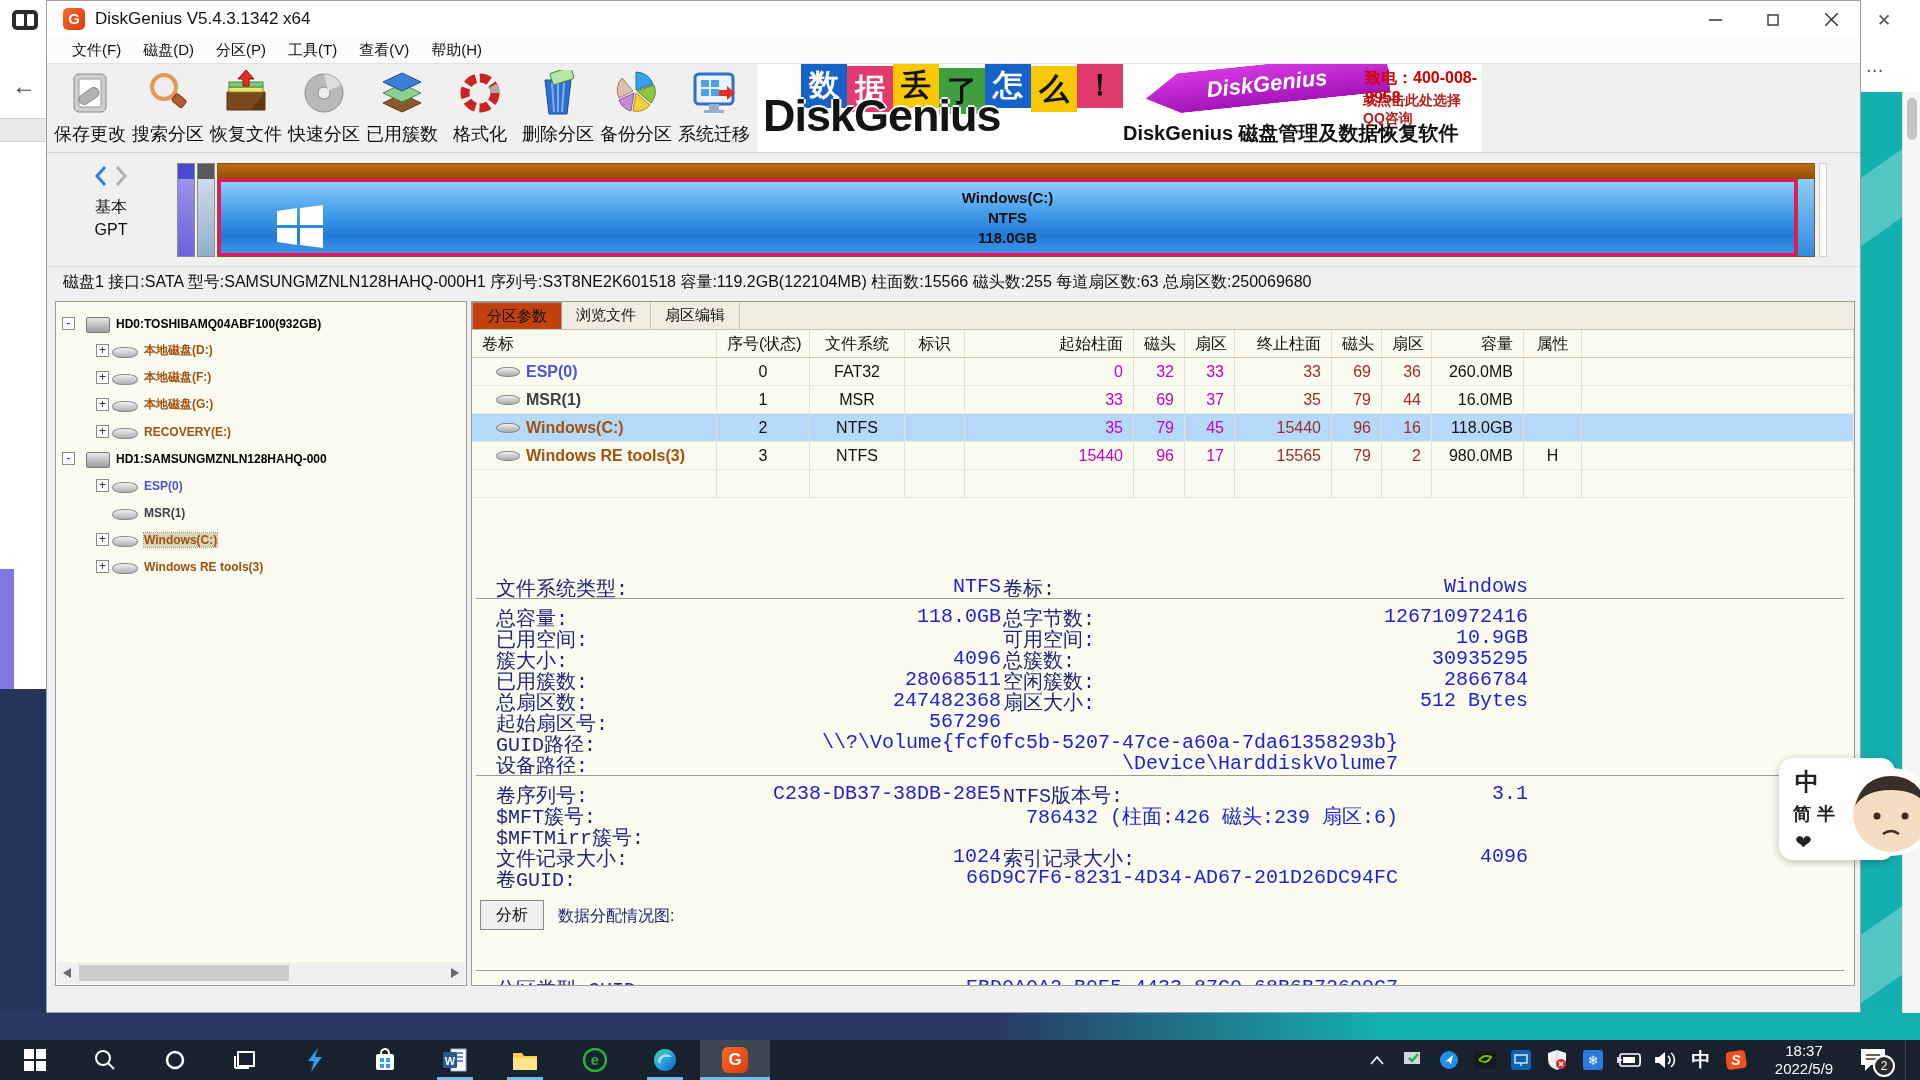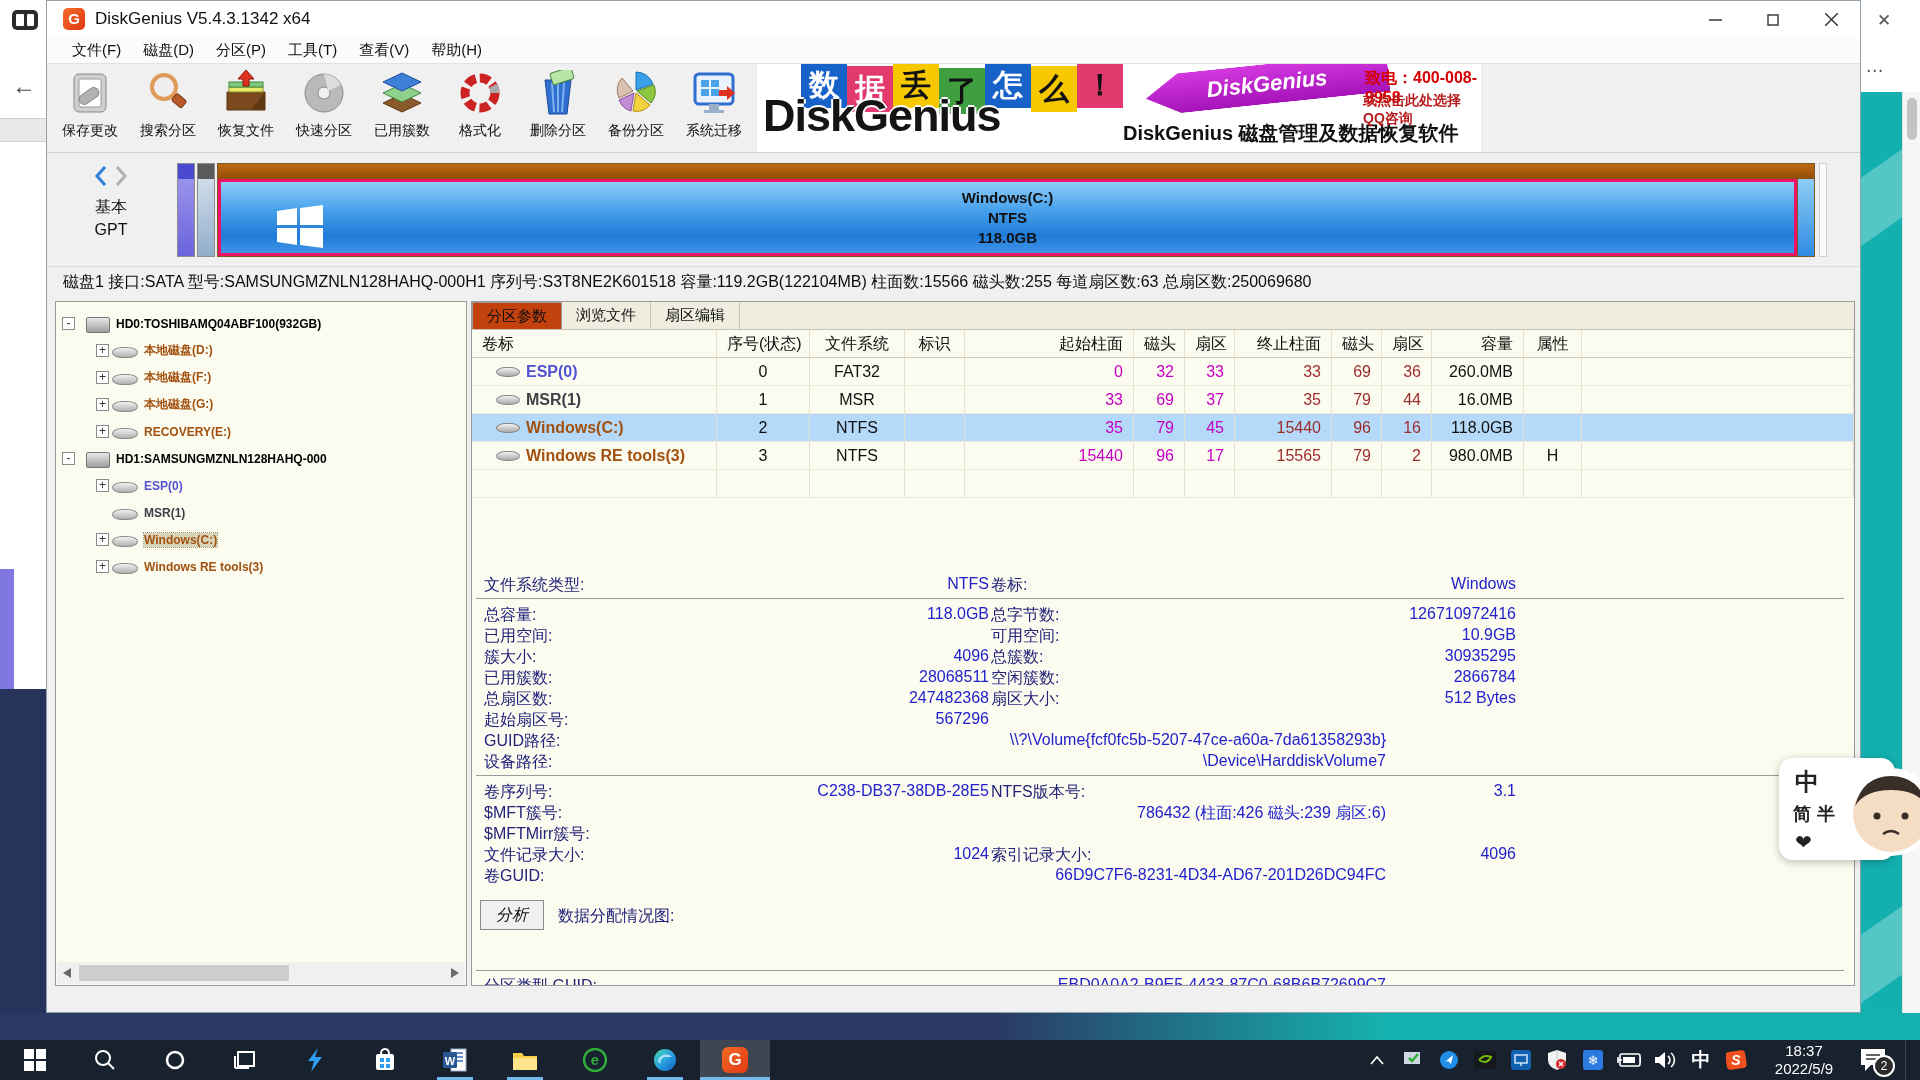--- a/index.html
+++ b/index.html
@@ -31,21 +31,21 @@
   #title-text{left:48px;top:8px;font-size:17px;color:#111;}
   .wbtn{top:0;width:58px;height:37px;display:flex;align-items:center;justify-content:center;}
   
   #menubar{left:0;top:37px;width:100%;height:25px;background:#fbfbfb;display:flex;align-items:center;padding-left:14px;box-sizing:border-box;}
   .menu-item{font-size:15px;color:#111;padding:0 11px;}
   
   #toolbar{left:0;top:62px;width:100%;height:90px;background:#f0f0f0;border-top:1px solid #e2e2e2;border-bottom:1px solid #cfcfcf;box-sizing:border-box;}
   #tbtns{position:absolute;left:4px;top:0;display:flex;}
   .tbtn{width:78px;height:88px;display:flex;flex-direction:column;align-items:center;justify-content:flex-start;padding-top:6px;box-sizing:border-box;}
   .tbtn svg{width:46px;height:46px;}
-  .tlab{font-size:14px;color:#111;margin-top:6px;white-space:nowrap;}
+  .tlab{font-size:18px;color:#111;margin-top:6px;white-space:nowrap;}
   
   #banner{left:710px;top:0;width:724px;height:88px;background:#fff;overflow:hidden;}
   #tiles{position:absolute;left:44px;top:-2px;display:flex;}
   .tile{width:46px;height:46px;font-size:30px;font-weight:bold;display:flex;align-items:center;justify-content:center;}
   #banner-big{position:absolute;left:6px;top:26px;font-size:45px;font-weight:900;color:#141414;letter-spacing:-1px;
     text-shadow:-2px 0 #fff,2px 0 #fff,0 -2px #fff,0 2px #fff;}
   #ribbon{position:absolute;left:388px;top:0px;width:244px;height:40px;background:linear-gradient(180deg,#d438df,#a513b9);
     clip-path:polygon(0 55%,14% 0,100% 0,100% 100%,14% 100%);transform:rotate(-6deg);
     display:flex;align-items:center;justify-content:center;color:#fff;font-style:italic;font-weight:bold;font-size:22px;}
   #tagline{position:absolute;left:366px;top:56px;font-size:20px;font-weight:bold;color:#111;}
@@ -104,29 +104,29 @@
   .hcell,.tcell{height:28px;line-height:28px;font-size:16px;color:#111;border-right:1px solid #e3e1d0;
     white-space:nowrap;overflow:hidden;box-sizing:border-box;padding:0 10px;}
   .hcell{border-bottom:1px solid #cfcdba;}
   .tcell{border-bottom:1px solid #eceadb;}
   .al{text-align:left;} .ac{text-align:center;} .ar{text-align:right;}
   .trow-sel .tcell{background:#b5d9f8;}
   .ncell{font-weight:bold;display:flex;align-items:center;gap:6px;padding-left:24px;}
   .vico2{display:inline-block;width:22px;height:8px;background:linear-gradient(180deg,#f2f2f2,#a8a8a8);border:1px solid #888;border-radius:50%/60%;flex:none;}
   .c-start{color:#c400c4;} .c-end{color:#9c2d2d;}
   
-  .drow{position:absolute;left:4px;width:100%;height:21px;font-size:16px;}
+  .drow{position:absolute;left:16px;width:100%;height:21px;font-size:20px;font-family:Liberation Mono, monospace;}
   .dl1{position:absolute;left:8px;color:#23237a;white-space:nowrap;}
   .dv1{position:absolute;left:8px;width:505px;text-align:right;color:#2222cc;white-space:nowrap;}
   .dv1.wide{left:150px;width:760px;}
   .dl2{position:absolute;left:515px;color:#23237a;white-space:nowrap;}
   .dv2{position:absolute;left:560px;width:480px;text-align:right;color:#2222cc;white-space:nowrap;}
   .dsep{position:absolute;left:4px;right:10px;height:1px;background:#9a9a9a;}
   #analyze-btn{position:absolute;left:8px;top:598px;width:64px;height:30px;background:#f0f0f0;border:1px solid #8a8a8a;
-    font-size:16px;color:#111;display:flex;align-items:center;justify-content:center;font-style:italic;}
+    font-size:16px;color:#111;display:flex;align-items:center;justify-content:center;}
   #alloc-label{position:absolute;left:86px;top:604px;font-size:16px;color:#23237a;}
   
   #statusbar{left:0;top:985px;width:100%;height:27px;background:#f0f0f0;border-top:1px solid #c8c8c8;
     display:flex;align-items:center;box-sizing:border-box;font-size:15px;color:#111;}
   #status-ready{margin-left:12px;flex:1;}
   .scell{width:56px;text-align:center;border-left:1px solid #c8c8c8;height:18px;line-height:18px;}
   #grip{width:18px;height:18px;margin:0 4px;background:
     radial-gradient(circle at 3px 15px,#aaa 1.5px,transparent 2px),
     radial-gradient(circle at 9px 15px,#aaa 1.5px,transparent 2px),
     radial-gradient(circle at 15px 15px,#aaa 1.5px,transparent 2px),

